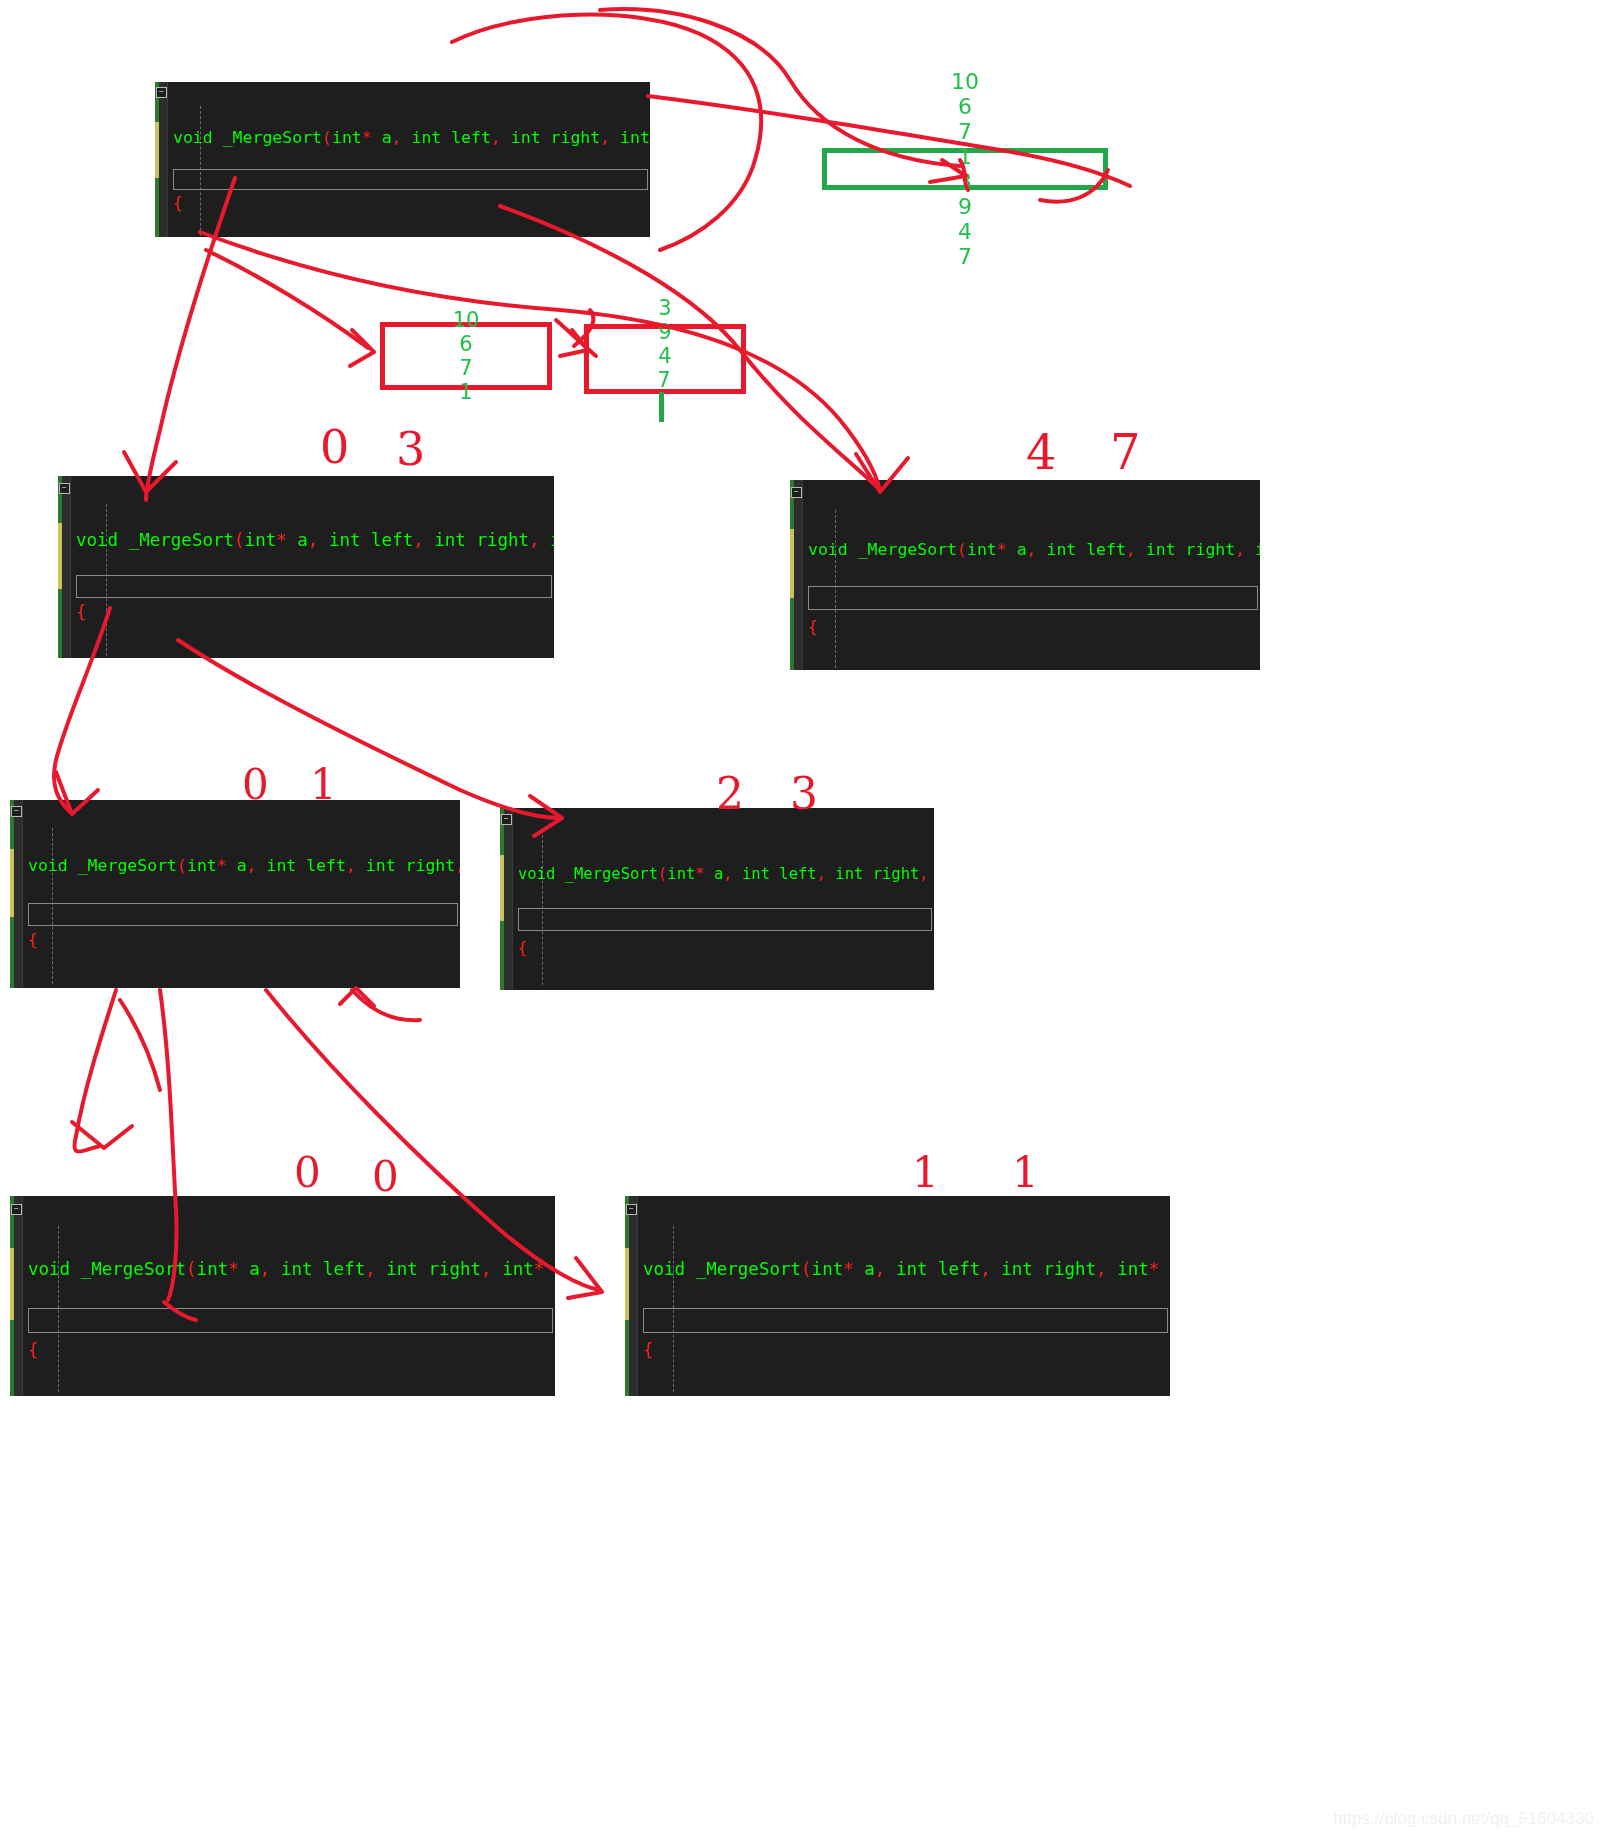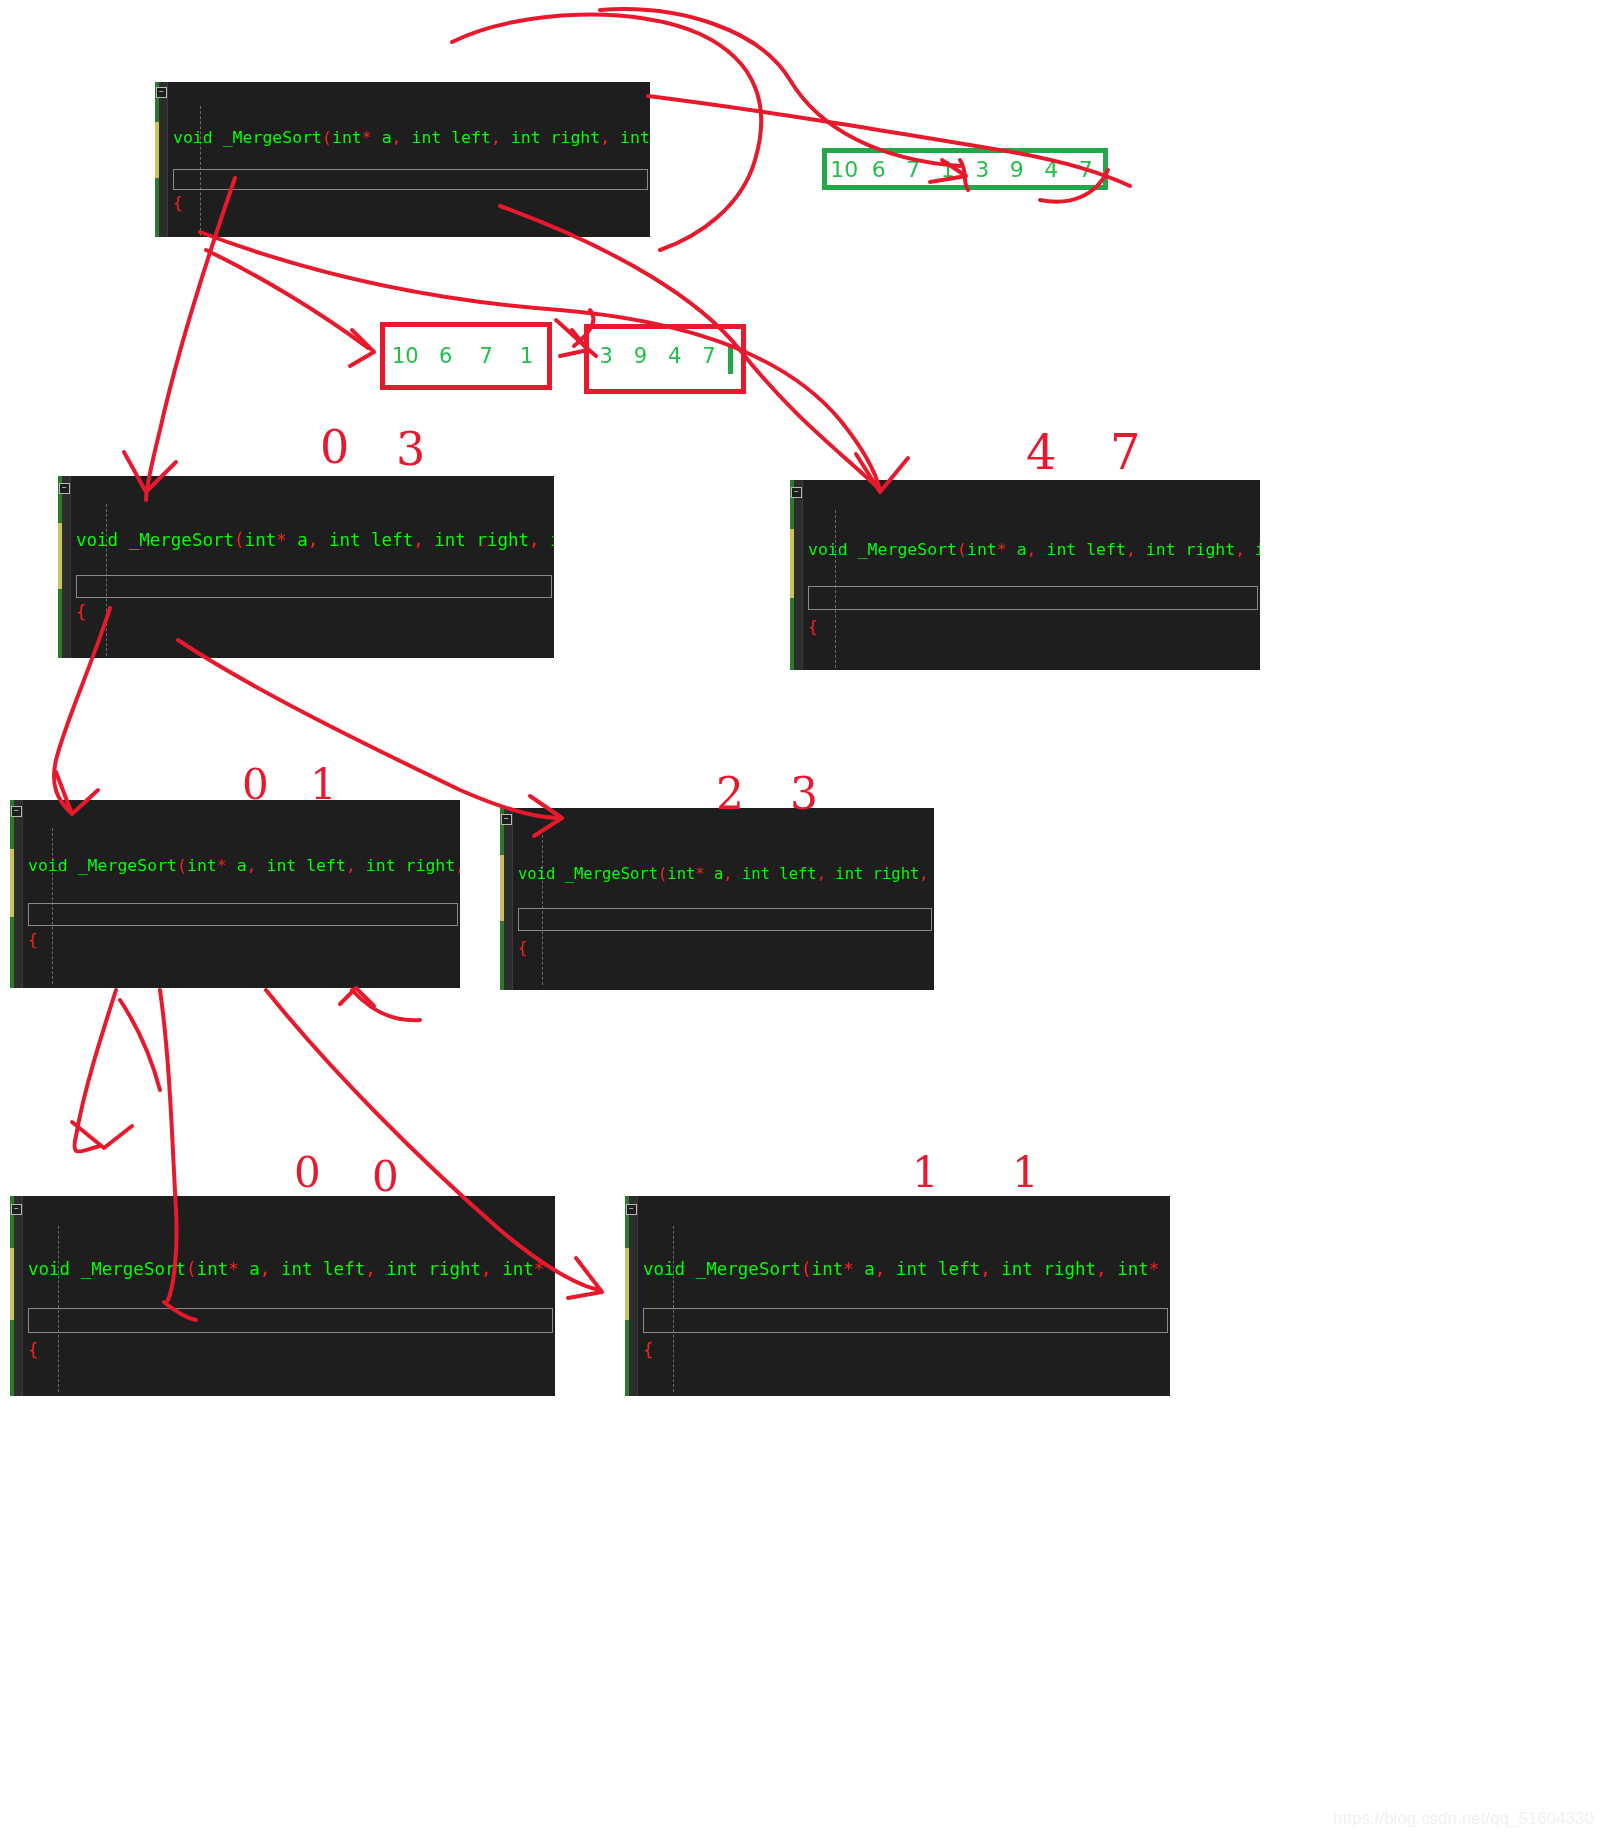--- a/index.html
+++ b/index.html
@@ -65,21 +65,21 @@
   
   .val-box {
     position:absolute;
     background:#ffffff;
     box-sizing:border-box;
     display:flex; align-items:center;
     z-index:4;
   }
   .val-box.green { border:5px solid #22a84a; }
   .val-box.red   { border:5px solid #e8192c; }
-  .val-box .nums { display:flex; width:100%; }
+  .val-box .nums { display:flex; width:100%;flex-direction:column; }
   .val-box .num {
     color:#22c04a;
     font-family:"DejaVu Sans", sans-serif;
     text-align:center;
   }
   .green-caret {
     display:inline-block; width:5px; background:#22a84a;
     align-self:center;
   }
 

